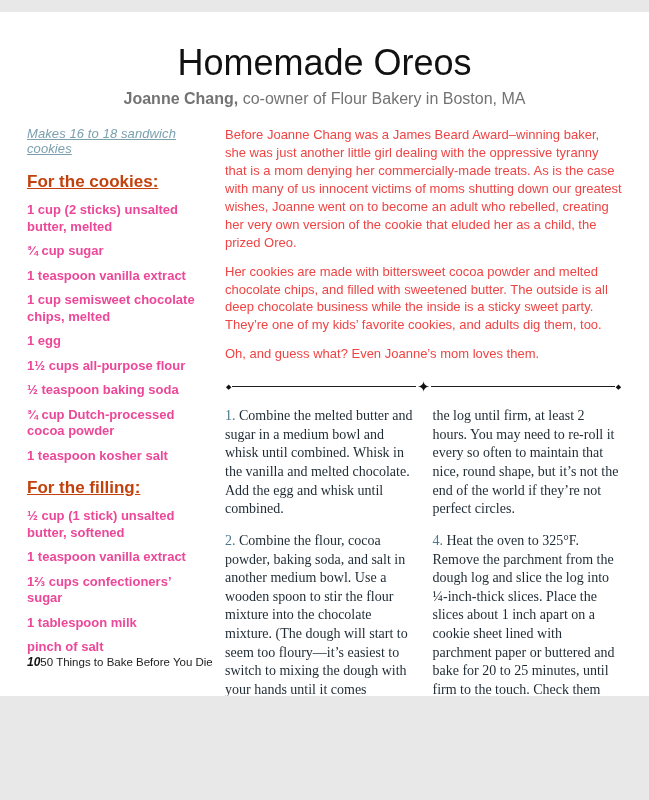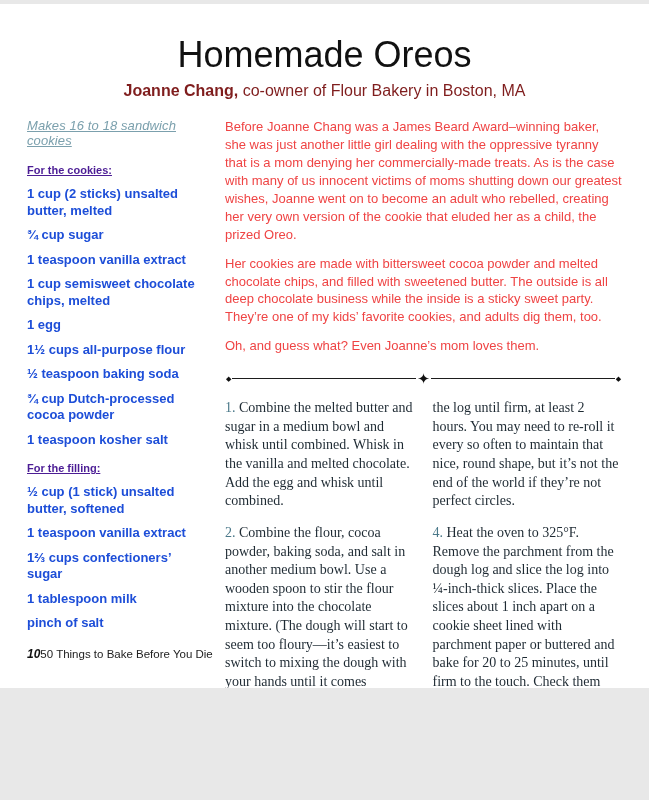--- a/index.html
+++ b/index.html
@@ -1,38 +1,38 @@
 <!DOCTYPE html>
 <html><head>
 <meta charset="utf-8">
 <style>
   html,body{margin:0;padding:0;background:#e8e8e8;}
   .page{
     position:relative;
     width:649px;height:684px;
-    margin:4px auto;
+    margin:12px auto;
     background:#ffffff;
     font-family:"Liberation Sans", sans-serif;
     color:#222;
     overflow:hidden;
     box-sizing:border-box;
   }
   
   .header{text-align:center;padding-top:30px;}
   .title{
     font-size:36px;
     font-weight:400;
     letter-spacing:0px;
     color:#111;
     margin:0;
   }
   .subtitle{
     margin-top:6px;
     font-size:16px;
-    color:#7f1d1d;
+    color:#737373;
   }
   .subtitle .author{font-weight:700;}
   
   .content{
     display:flex;
     padding:18px 27px 0 27px;
     box-sizing:border-box;
   }
   .sidebar{
     width:182px;
@@ -47,31 +47,31 @@
   
   .yield{
     font-size:13px;
     font-style:italic;
     color:#7ba0ad;
     text-decoration:underline;
     margin-bottom:16px;
     letter-spacing:0.1px;
   }
   .ing-heading{
-    font-size:11px;
+    font-size:17px;
     font-weight:700;
-    color:#4c1d95;
+    color:#c2410c;
     text-decoration:underline;
     margin:14px 0 10px 0;
   }
   .ing-list{list-style:none;margin:0;padding:0;}
   .ing-list li{
     font-size:13px;
     font-weight:700;
-    color:#1d4ed8;
+    color:#ec4899;
     line-height:1.27;
     margin-bottom:8px;
   }
   
   .intro p{
     font-size:13px;
     line-height:1.38;
     color:#ef4444;
     margin:0 0 11px 0;
   }

